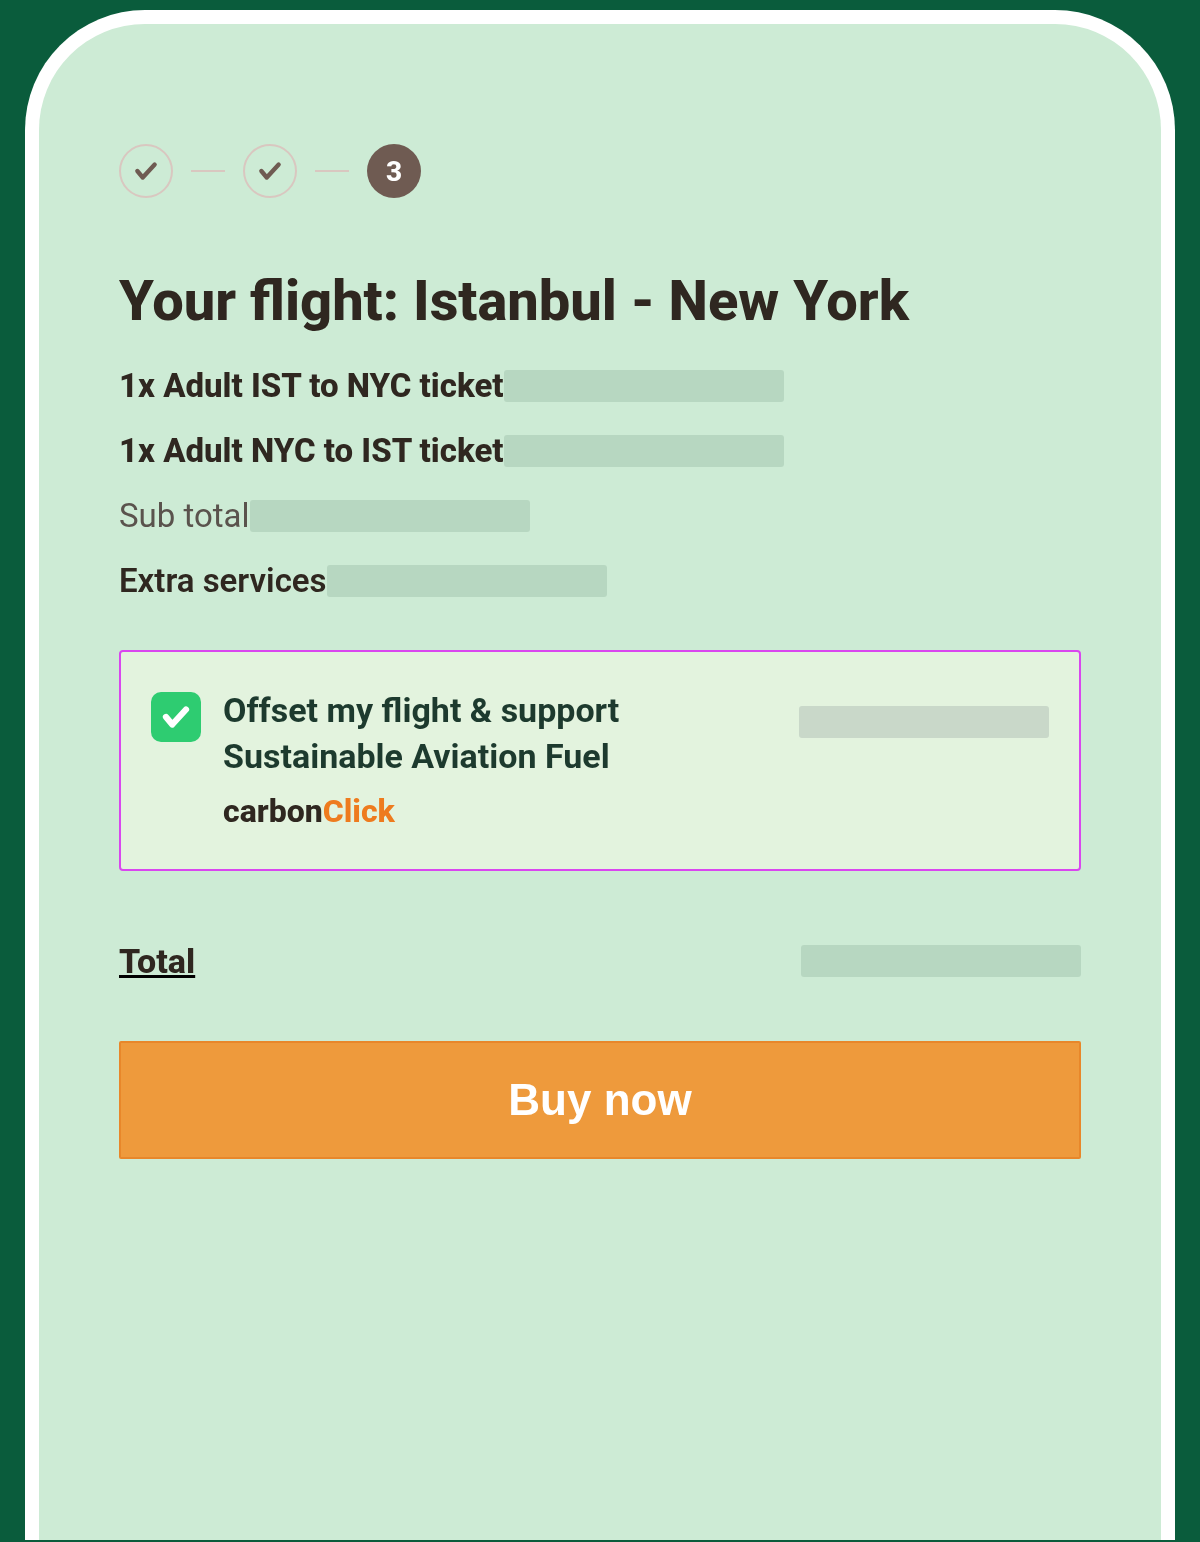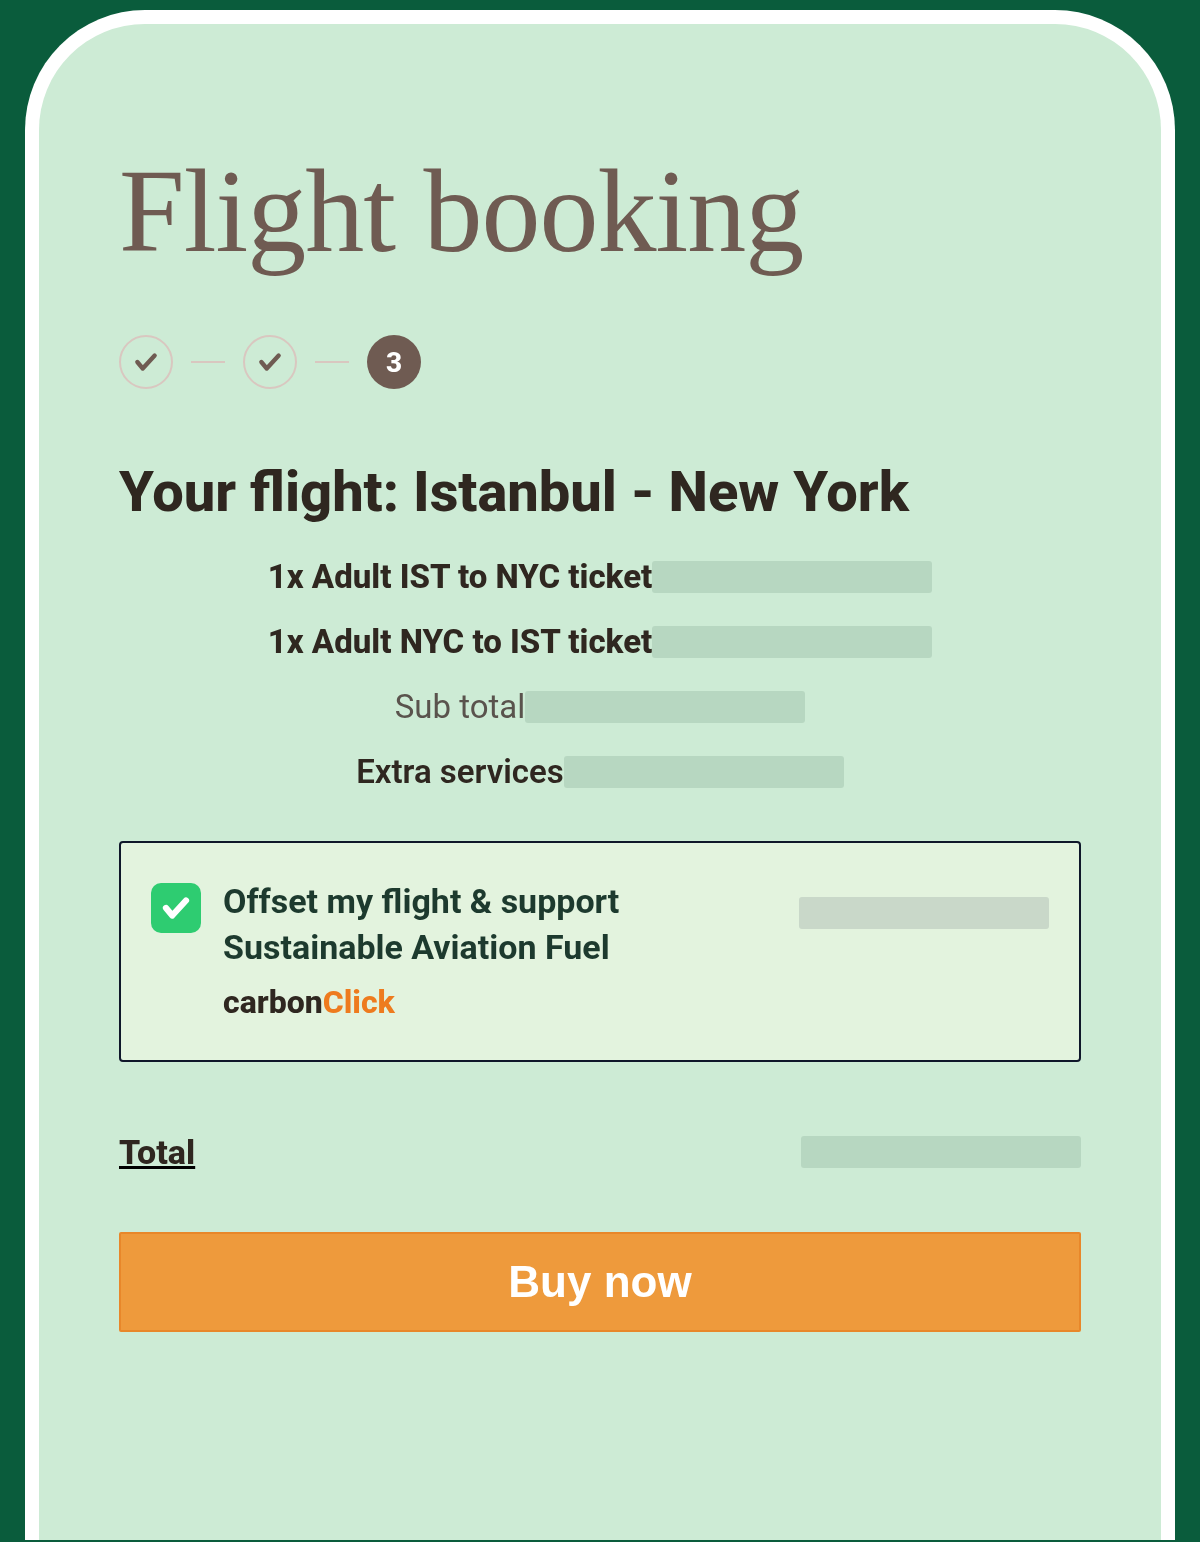--- a/index.html
+++ b/index.html
@@ -63,40 +63,40 @@
     background: #d9c7c0;
   }
   .route {
     font-size: 56px;
     font-weight: 800;
     color: #2f2720;
     margin-bottom: 32px;
   }
   .line {
     display: flex;
-    justify-content: center;
+    justify-content: flex-start;
     align-items: center;
     margin-bottom: 26px;
   }
   .line-label {
     font-size: 33px;
     color: #2f2720;
   }
   .line-label.bold { font-weight: 800; }
   .line-label.med { font-weight: 600; }
   .line-label.light { font-weight: 400; color: #5a534d; }
   .placeholder {
     width: 280px;
     height: 32px;
     background: #b7d7c1;
     border-radius: 3px;
   }
   .offset-box {
     margin-top: 50px;
-    border: 2px solid #0f172a;
+    border: 2px solid #d946ef;
     background: #e3f3de;
     border-radius: 4px;
     padding: 36px 30px;
     display: flex;
     align-items: flex-start;
     gap: 22px;
   }
   .checkbox {
     width: 50px;
     height: 50px;
@@ -143,32 +143,31 @@
     color: #2f2720;
   }
   .buy-btn {
     margin-top: 60px;
     width: 100%;
     background: #ee9a3c;
     border: 2px solid #e8872a;
     color: #fff;
     font-size: 44px;
     font-weight: 800;
-    padding: 23px 0;
+    padding: 32px 0;
     text-align: center;
     cursor: pointer;
     border-radius: 2px;
   }
 </style>
 </head>
 <body>
 
 <div class="phone">
 
-  <h1 class="title">Flight booking</h1>
 
   <div class="stepper">
     <div class="step done">
       <svg width="26" height="26" viewBox="0 0 24 24" fill="none" stroke-width="4" stroke-linecap="round" stroke-linejoin="round">
           <polyline points="4 12 9 18 20 6"></polyline>
         </svg>
     </div>
     <div class="step-line"></div>
     <div class="step done">
       <svg width="26" height="26" viewBox="0 0 24 24" fill="none" stroke-width="4" stroke-linecap="round" stroke-linejoin="round">

